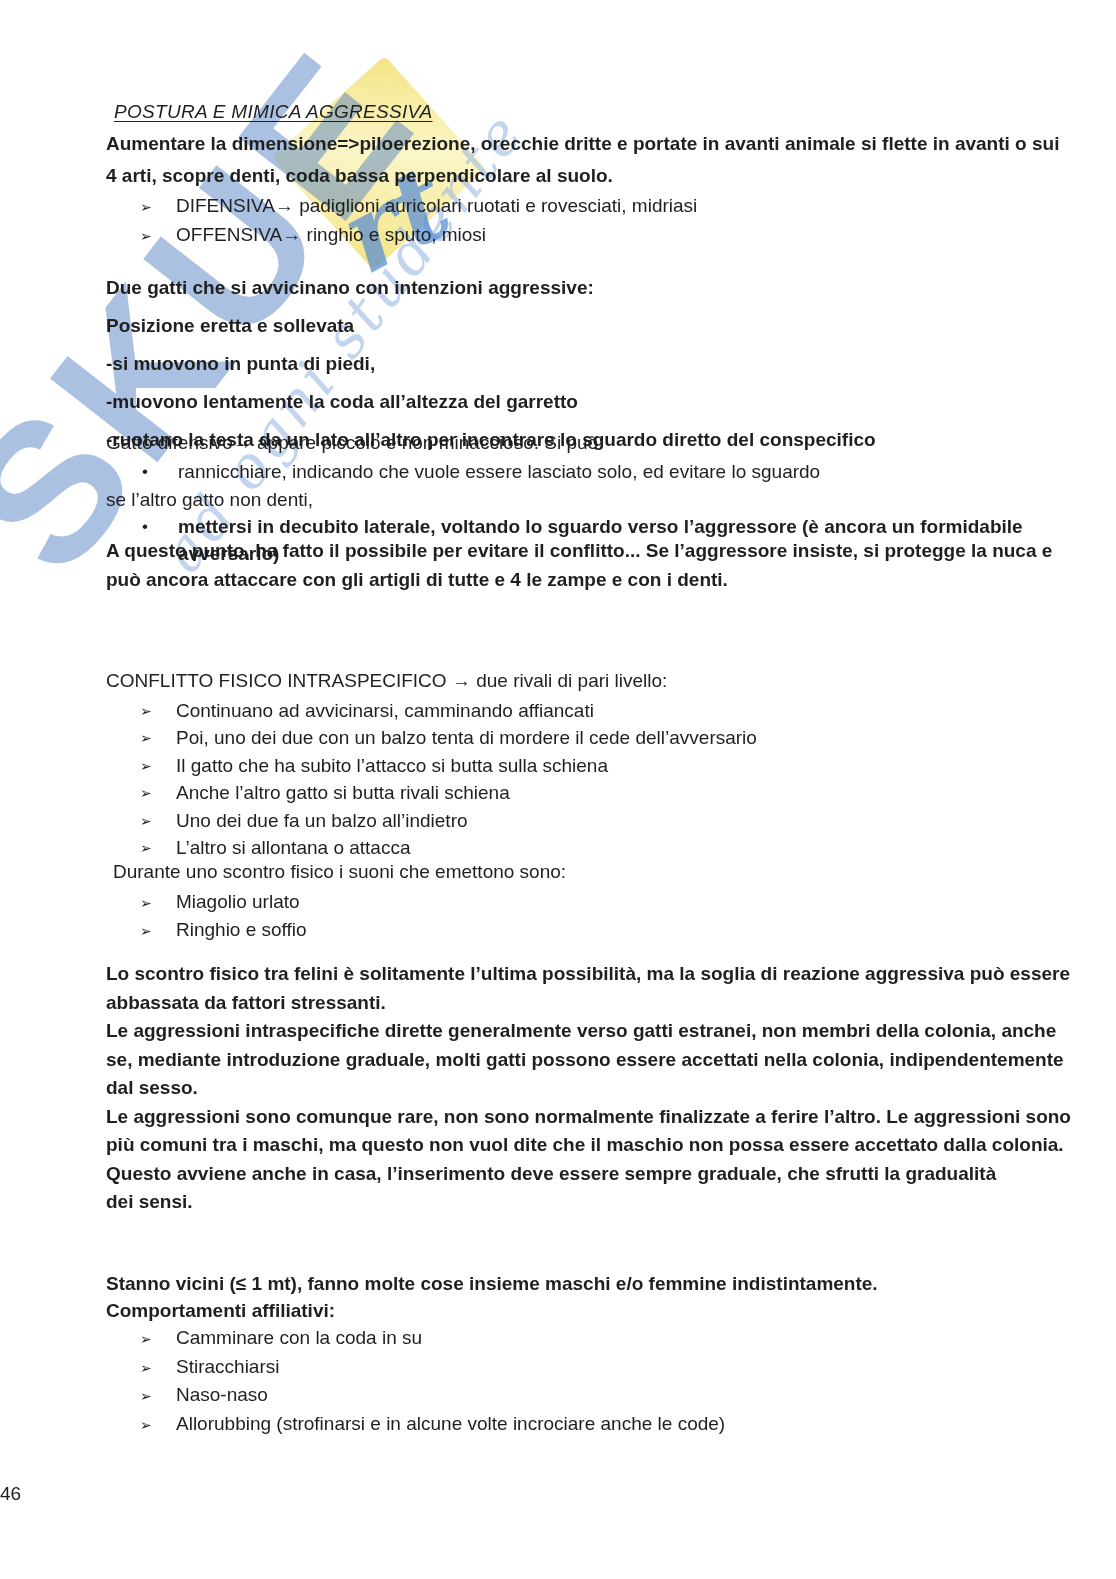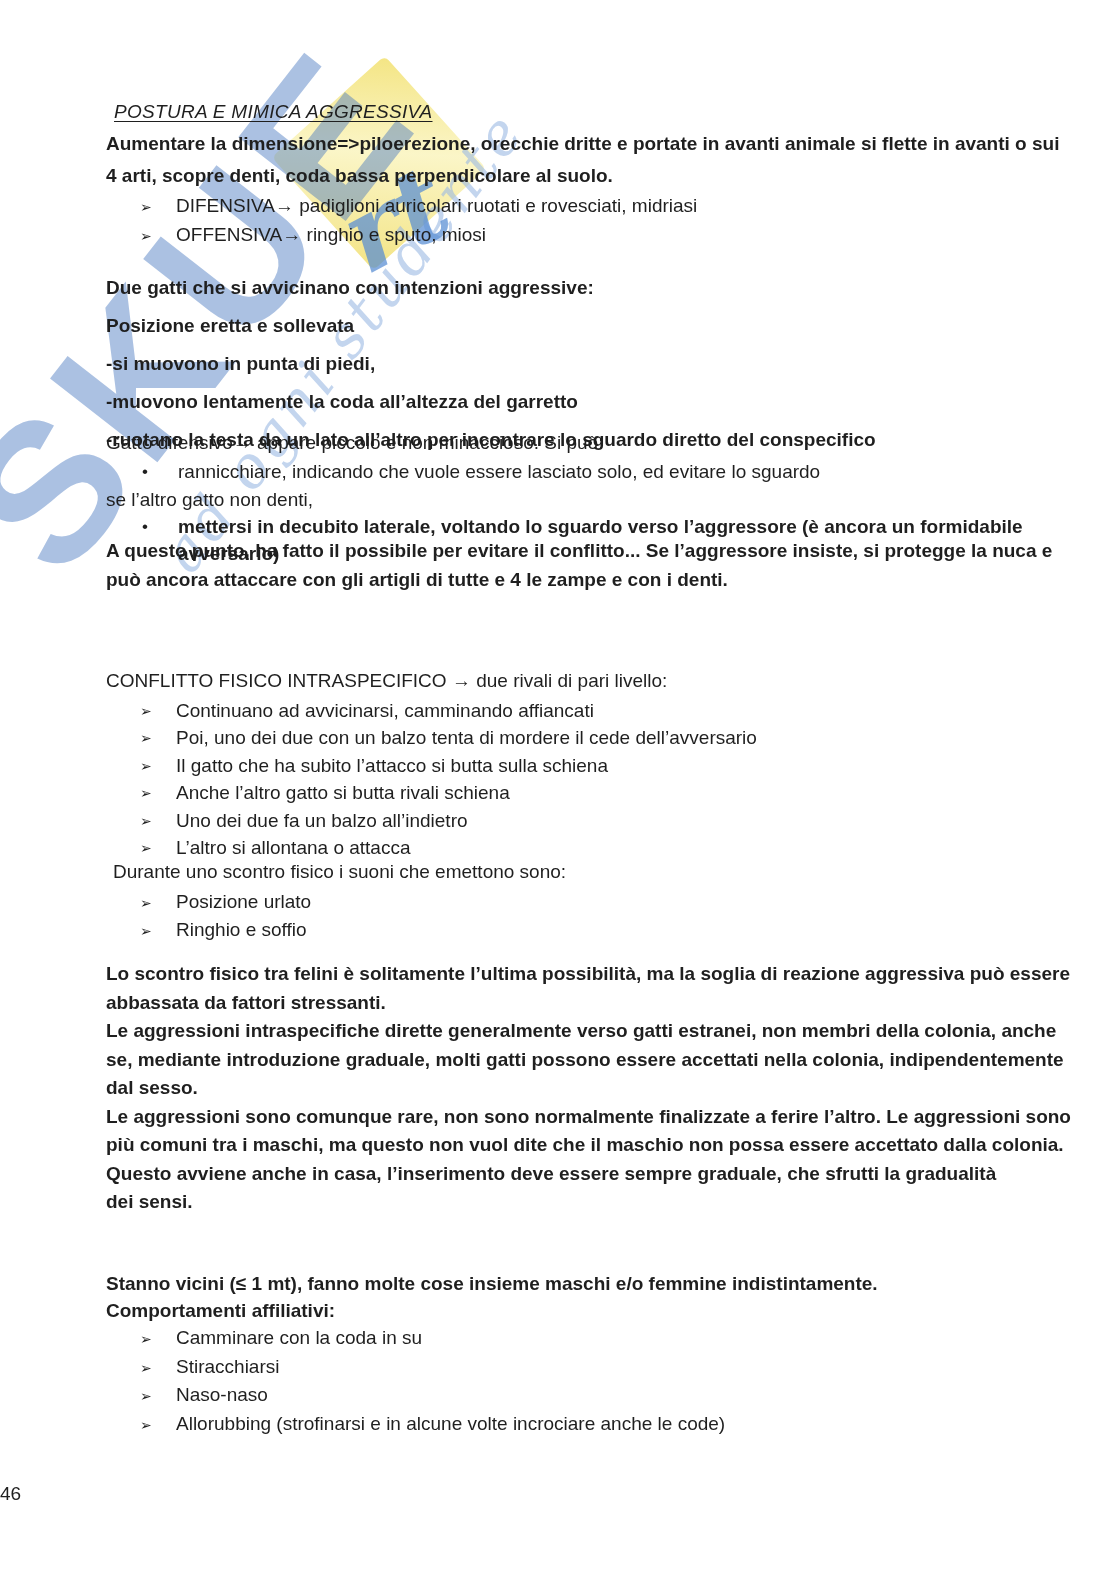--- a/index.html
+++ b/index.html
@@ -155,21 +155,21 @@
     <div class="li arrow lh275">
       <span class="marker">➢</span>
       <span>L’altro si allontana o attacca</span>
     </div>
   </div>
 
   <div class="sec" style="top:856px">
     <div class="lh315 ind7">Durante uno scontro fisico i suoni che emettono sono:</div>
     <div class="li arrow lh28">
       <span class="marker">➢</span>
-      <span>Posizione urlato</span>
+      <span>Miagolio urlato</span>
     </div>
     <div class="li arrow lh28">
       <span class="marker">➢</span>
       <span>Ringhio e soffio</span>
     </div>
   </div>
 
   <div class="sec" style="top:960px">
     <div class="pre lh285">Lo scontro fisico tra felini è solitamente l’ultima possibilità, ma la soglia di reazione aggressiva può essere
 abbassata da fattori stressanti.</div>

